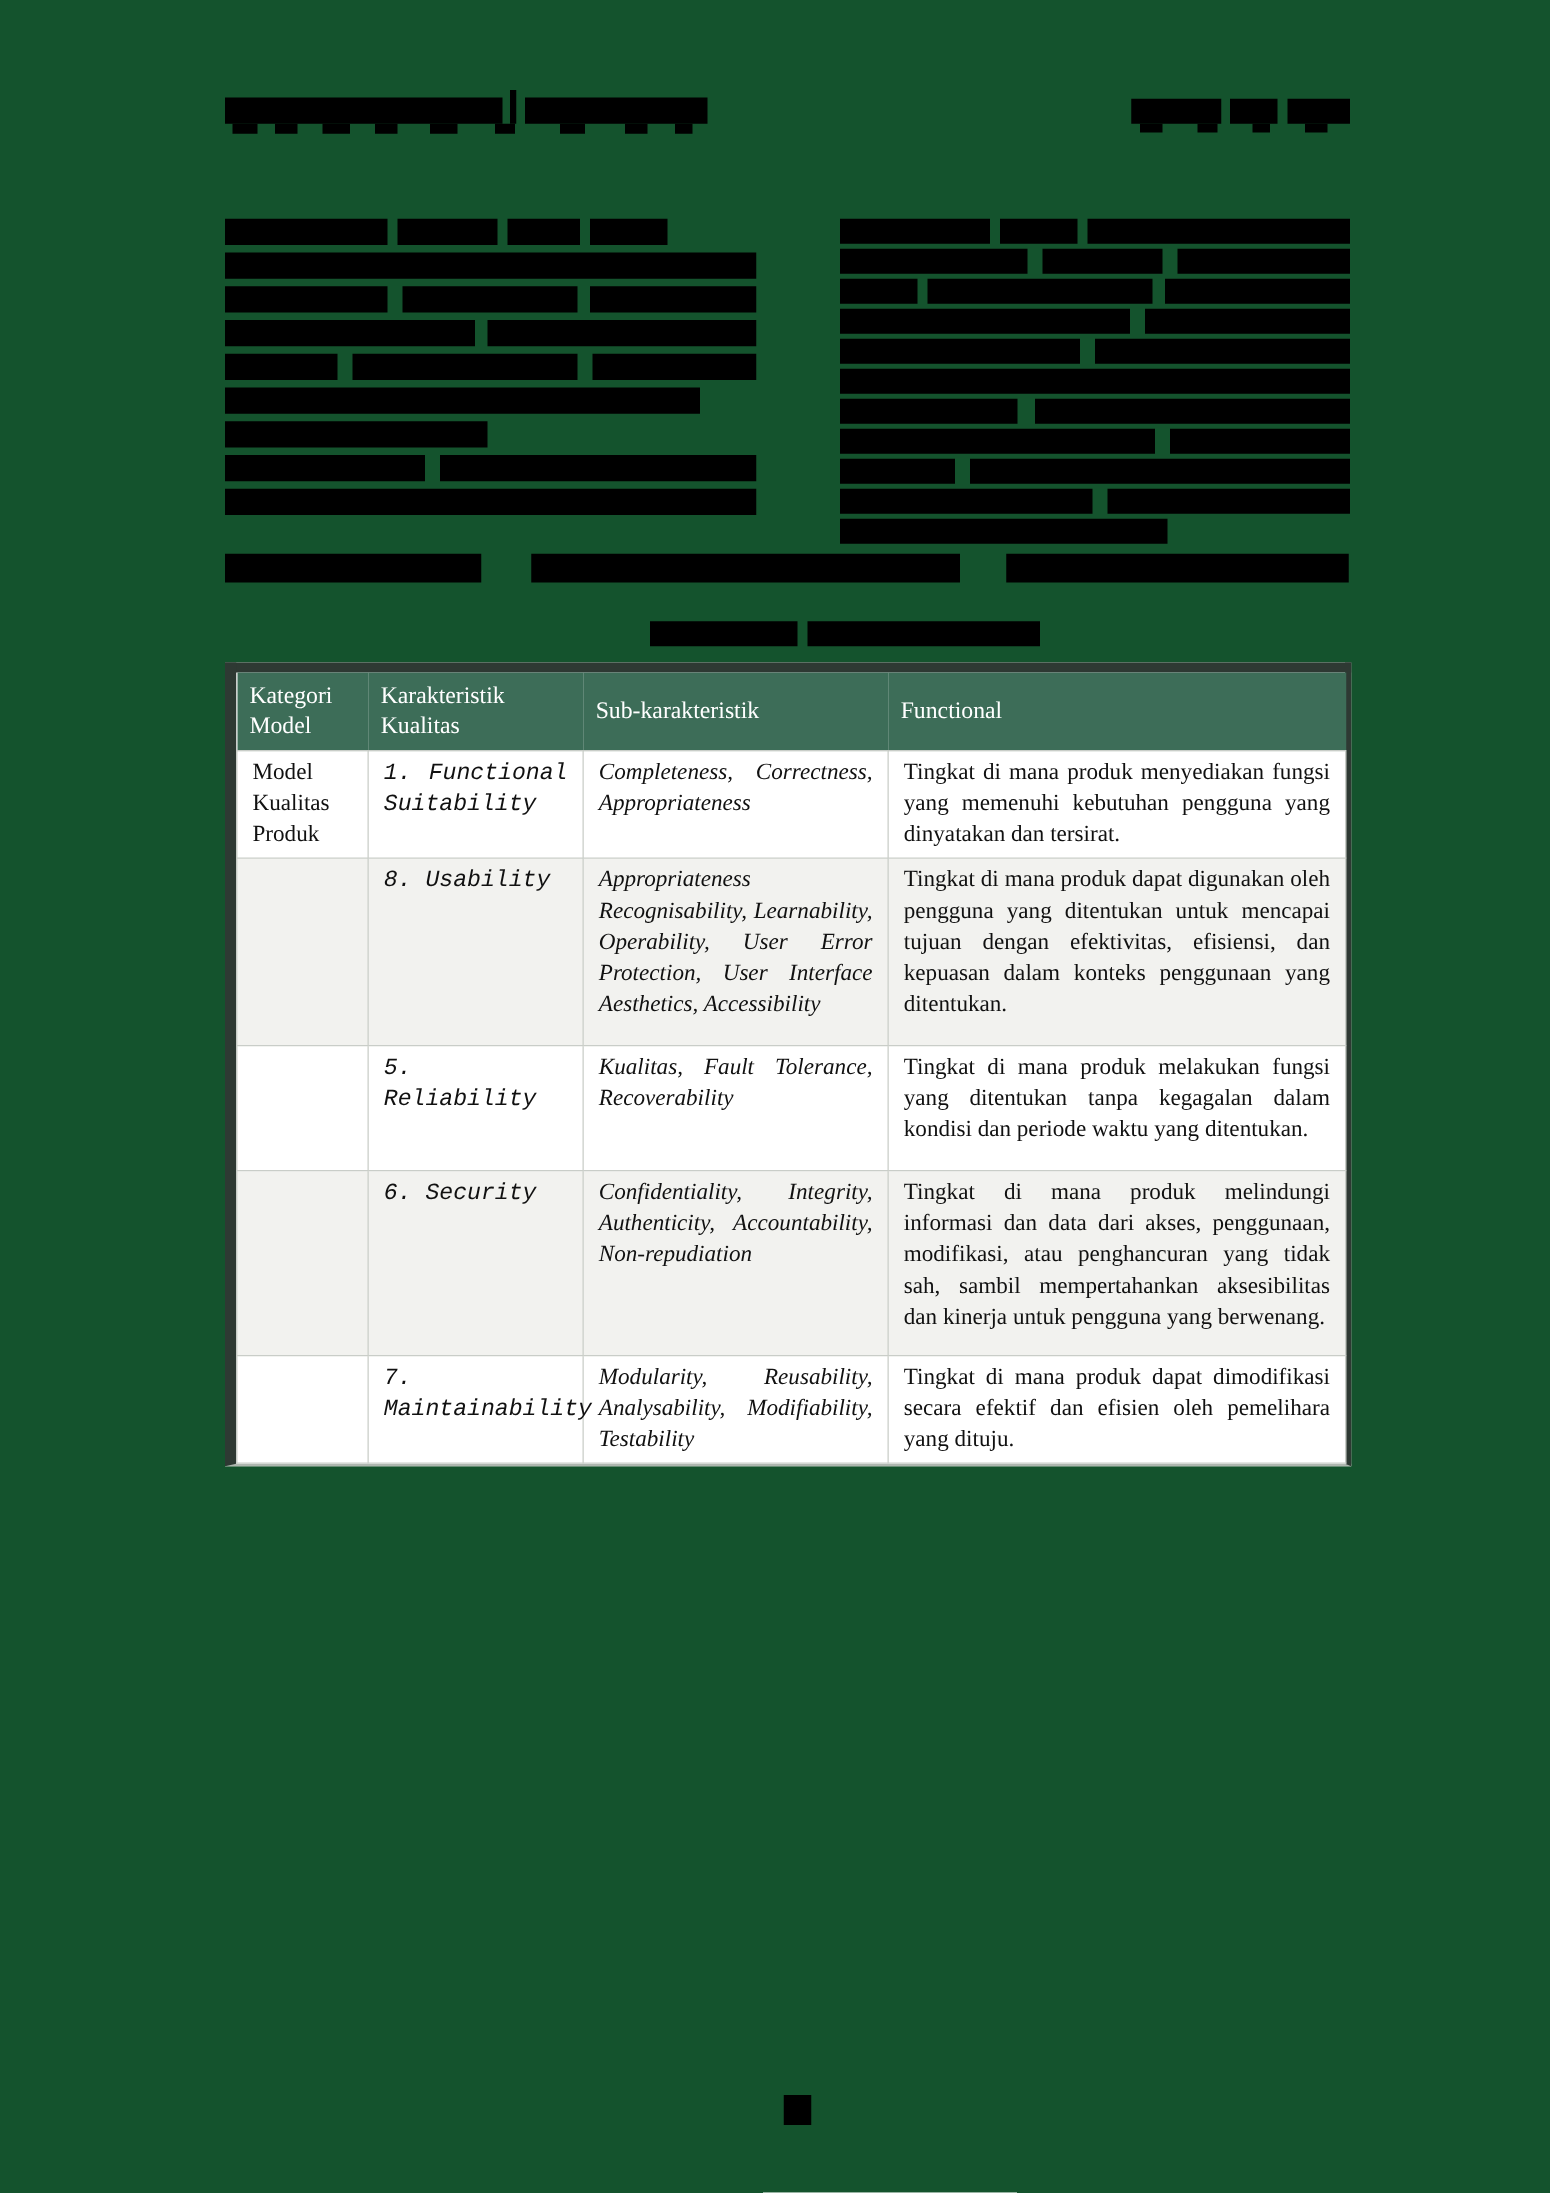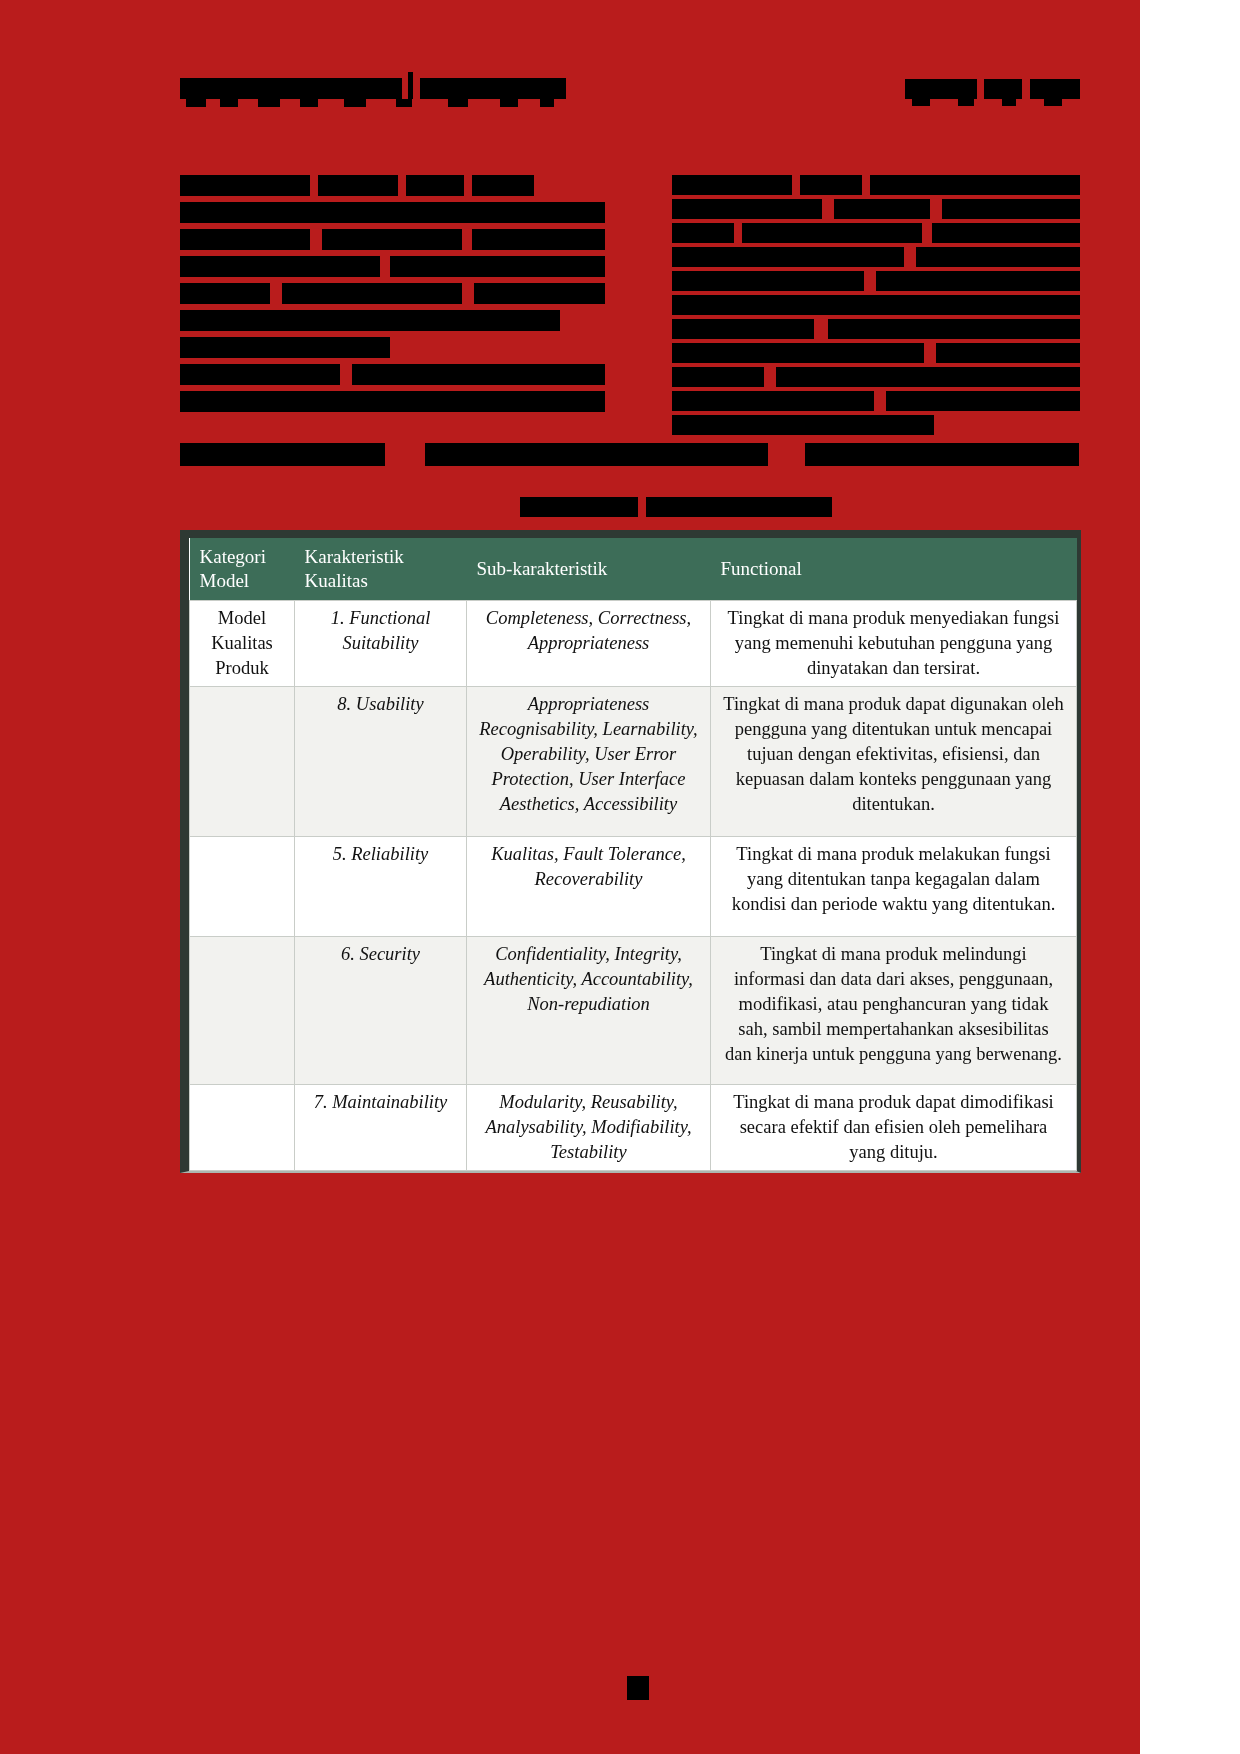--- a/index.html
+++ b/index.html
@@ -1,19 +1,19 @@
 <!DOCTYPE html>
 <html><head>
 <meta charset="utf-8">
 <style>
   html,body{margin:0;padding:0;background:#ffffff;}
   .page{
     position:relative;
-    width:1140px;height:1754px;
-    background:#b91c1c;
+    width:1240px;height:1754px;
+    background:#14532d;
     overflow:hidden;
     font-family:"Liberation Serif", serif;
   }
   .red{position:absolute;background:#000000;}
   
   .tablewrap{
     position:absolute;left:180px;top:530px;width:887px;
     border-top:8px solid #2E3933;
     border-left:9px solid #2E3933;
     border-right:5px solid #2E3933;
@@ -26,26 +26,26 @@
   table.iso col.c3{width:244px;}
   table.iso col.c4{width:366px;}
   table.iso th{
     background:#3D6D58;color:#ffffff;font-weight:normal;
     font-size:19px;line-height:24px;text-align:left;
     vertical-align:middle;padding:4px 10px;height:54px;
   }
   table.iso td{
     border:1px solid #C9CDC8;
     font-size:18.5px;line-height:25px;color:#111111;
-    padding:5px 12px;vertical-align:top;background-clip:padding-box;text-align:center;
+    padding:5px 12px;vertical-align:top;background-clip:padding-box;
   }
   table.iso tr:nth-child(even) td{background:#F2F2EF;}
   table.iso tr:nth-child(odd) td{background:#FFFFFF;}
   td.c1{padding:4px 10px;}
-  td.c2{font-style:italic;text-align:justify;vertical-align:middle;padding:4px 17px 4px 14px;}
+  td.c2{font-style:italic;text-align:justify;vertical-align:middle;padding:4px 17px 4px 14px;font-family:Liberation Mono, monospace;}
   td.c3{font-style:italic;text-align:justify;vertical-align:middle;padding:6px 26px 6px 12px;}
   td.c4{text-align:justify;padding:6px 13px;}
   tr.r1{height:78px;} tr.r2{height:80px;} tr.r3{height:102px;} tr.r4{height:150px;}
   tr.r5{height:100px;} tr.r6{height:148px;margin-top:17px;} tr.r7{height:84px;} tr.r8{height:86px;}
 </style>
 </head>
 <body>
 
 <div class="page">
 

